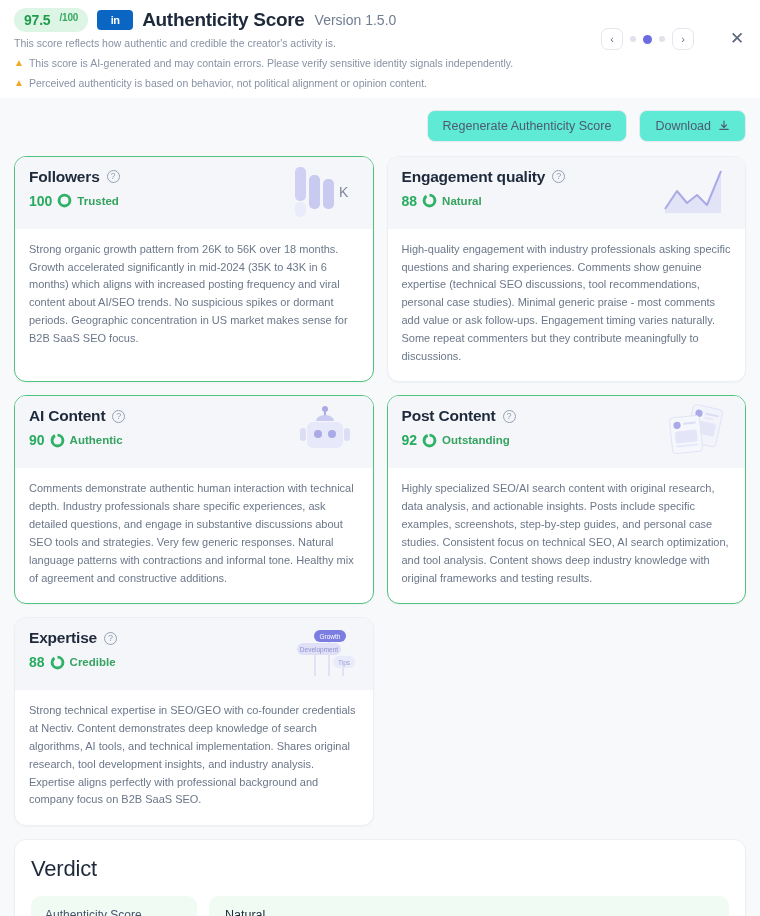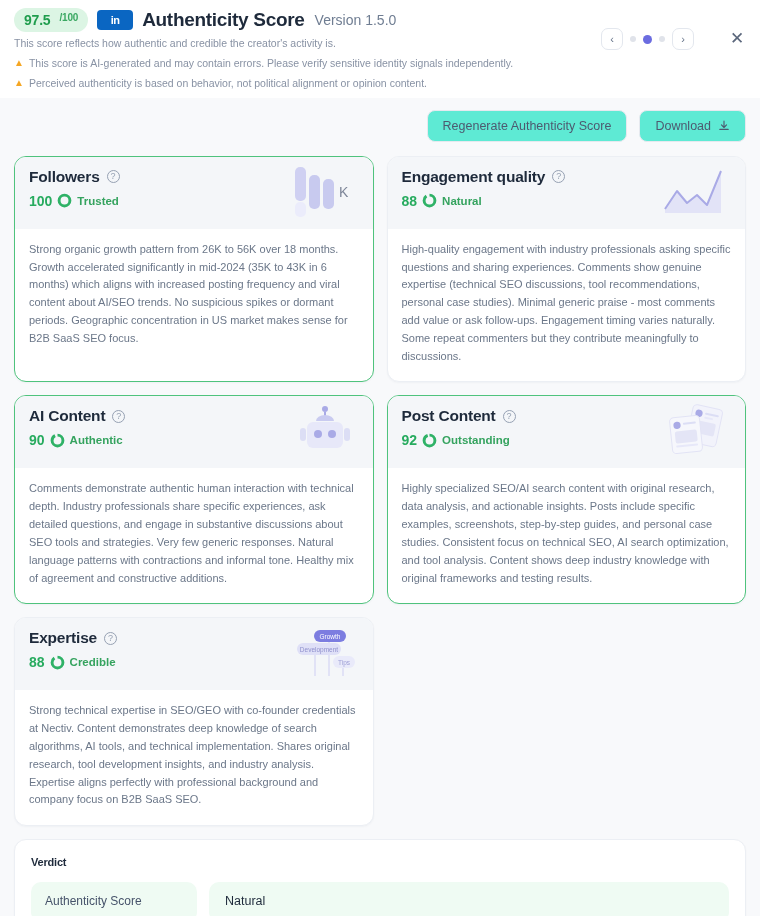--- a/index.html
+++ b/index.html
@@ -83,21 +83,21 @@
   .ring { flex:none; }
   .card-art { position:absolute; right:12px; top:6px; width:72px; height:58px; }
   .card-body { padding:12px 14px 16px 14px; font-size:11px; color:#6b7789; line-height:1.62; }
 
   
   .verdict {
     background:#fff; border:1px solid #eceff4; border-radius:12px;
     margin-top:13px; padding:16px 16px 18px 16px;
     box-shadow:0 1px 2px rgba(24,39,75,.04);
   }
-  .verdict-title { font-size:11px; font-weight:700; color:#1e2a3b; letter-spacing:-0.2px; }
+  .verdict-title { font-size:22px; font-weight:400; color:#1e2a3b; letter-spacing:-0.2px; }
   .verdict-row { display:flex; gap:12px; margin-top:14px; align-items:stretch; }
   .verdict-left {
     background:#effbf3; border-radius:10px; padding:12px 14px 14px 14px;
     width:166px; flex:none;
   }
   .vl-label { font-size:12px; color:#46536a; }
   .verdict-right { background:#effbf3; border-radius:10px; padding:12px 16px 14px 16px; flex:1; }
   .vr-title { font-size:12.5px; color:#1e2a3b; font-weight:500; }
 </style>
 </head>

